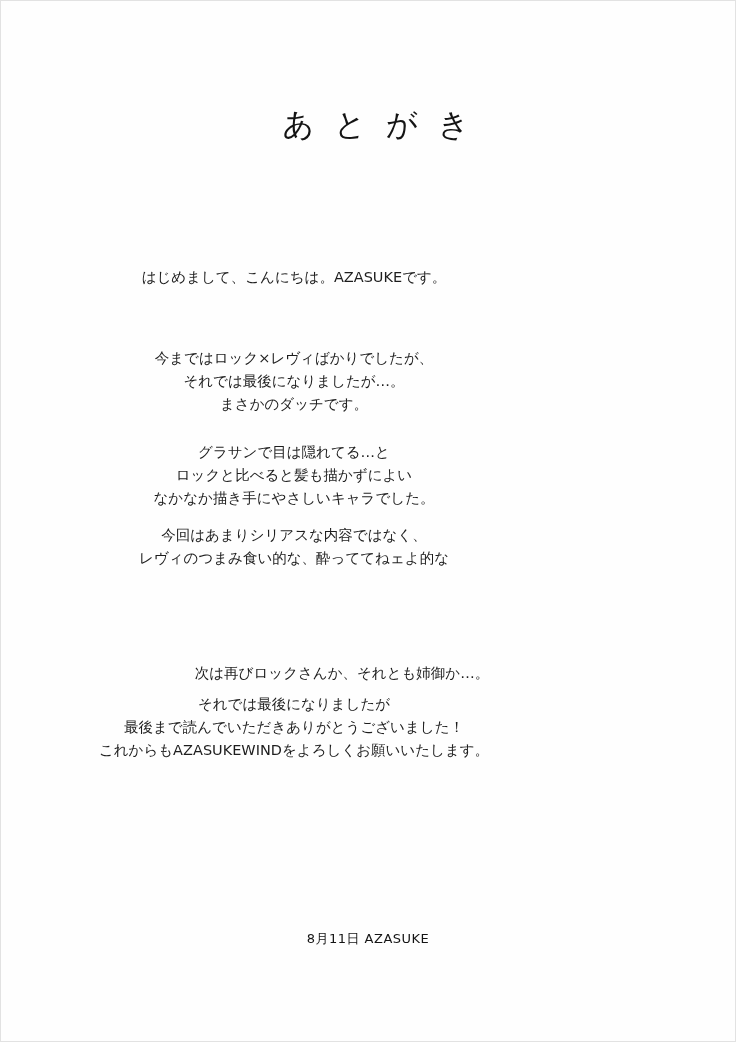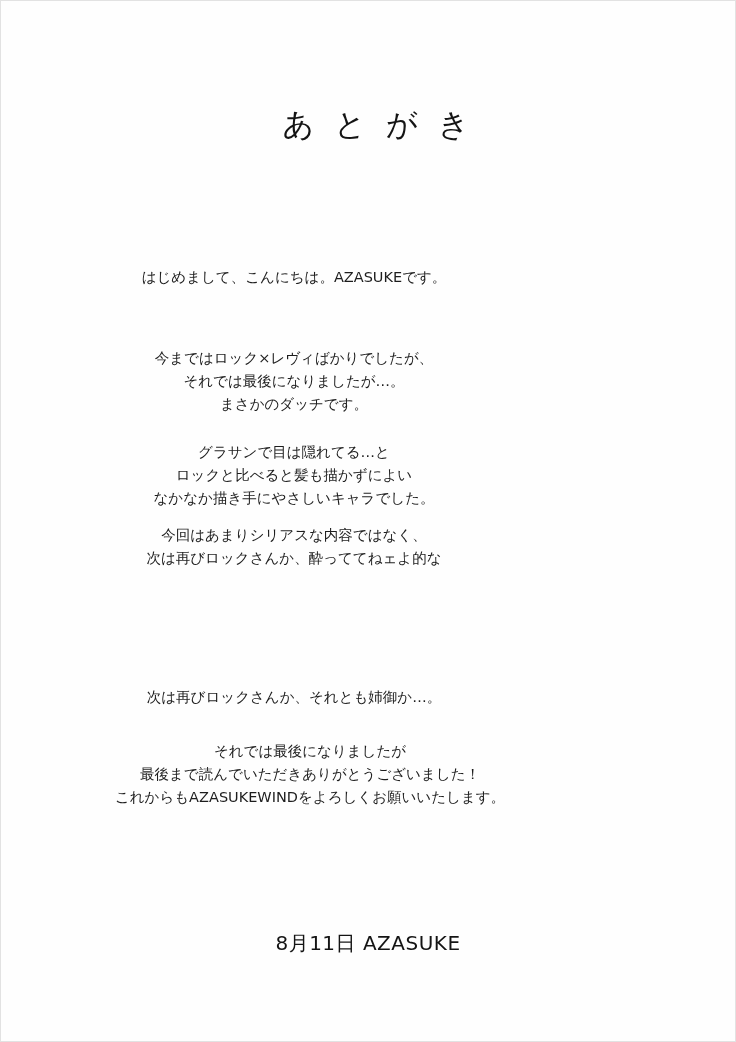--- a/index.html
+++ b/index.html
@@ -52,29 +52,29 @@
     font-family: "DejaVu Sans", sans-serif;
   }
   .body-block p {
     margin: 0;
     white-space: nowrap;
   }
   .b1 { top: 266px; }
   .b2 { top: 347px; }
   .b3 { top: 441px; }
   .b4 { top: 524px; }
-  .b5 { top: 686px; }
-  .b6 { top: 740px; margin-left: 16px; }
+  .b5 { top: 662px; margin-left: 48px; }
+  .b6 { top: 693px; }
   .signature {
     position: absolute;
     top: 930px;
     left: 0;
     width: 736px;
     text-align: center;
-    font-size: 20px;
+    font-size: 13px;
     letter-spacing: 0.5px;
     color: #141414;
     font-family: "DejaVu Sans", sans-serif;
   }
 </style>
 </head>
 <body>
 
 <div class="page">
   <div class="page-border"></div>
@@ -92,21 +92,21 @@
   </div>
 
   <div class="body-block b3">
     <p>グラサンで目は隠れてる…と</p>
     <p>ロックと比べると髪も描かずによい</p>
     <p>なかなか描き手にやさしいキャラでした。</p>
   </div>
 
   <div class="body-block b4">
     <p>今回はあまりシリアスな内容ではなく、</p>
-    <p>次は再びロックさんか、酔っててねェよ的な</p>
+    <p>レヴィのつまみ食い的な、酔っててねェよ的な</p>
   </div>
 
   <div class="body-block b5">
     <p>次は再びロックさんか、それとも姉御か…。</p>
   </div>
 
   <div class="body-block b6">
     <p>それでは最後になりましたが</p>
     <p>最後まで読んでいただきありがとうございました！</p>
     <p>これからもAZASUKEWINDをよろしくお願いいたします。</p>

